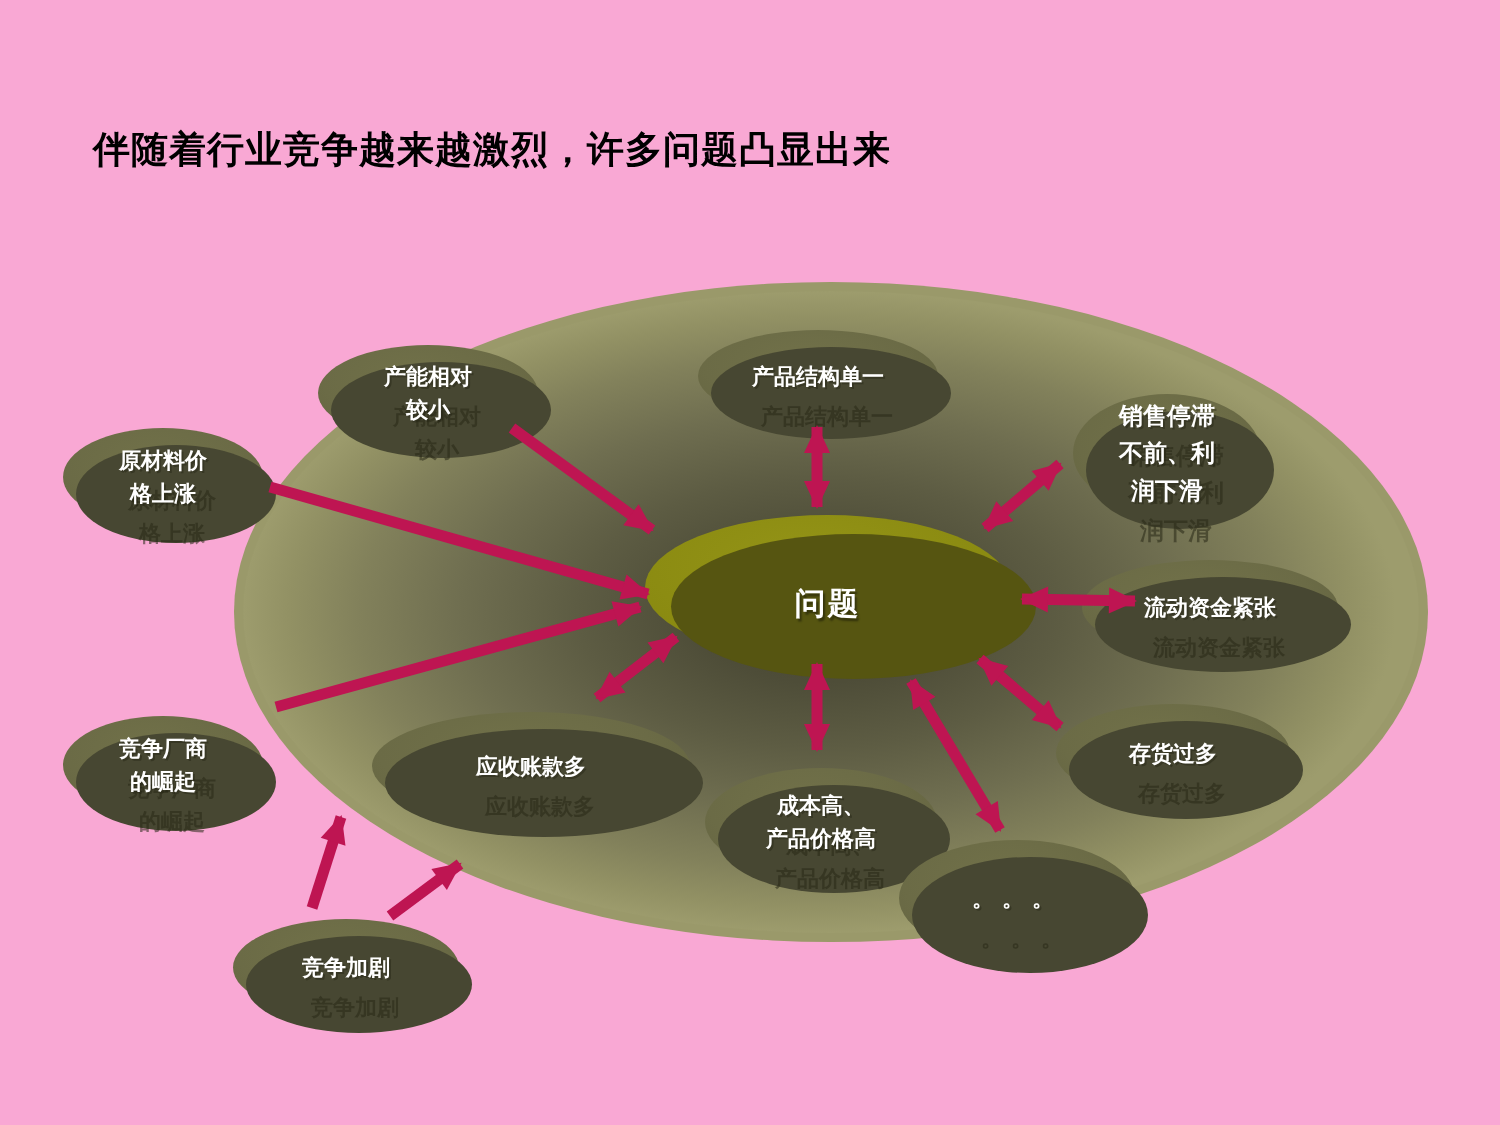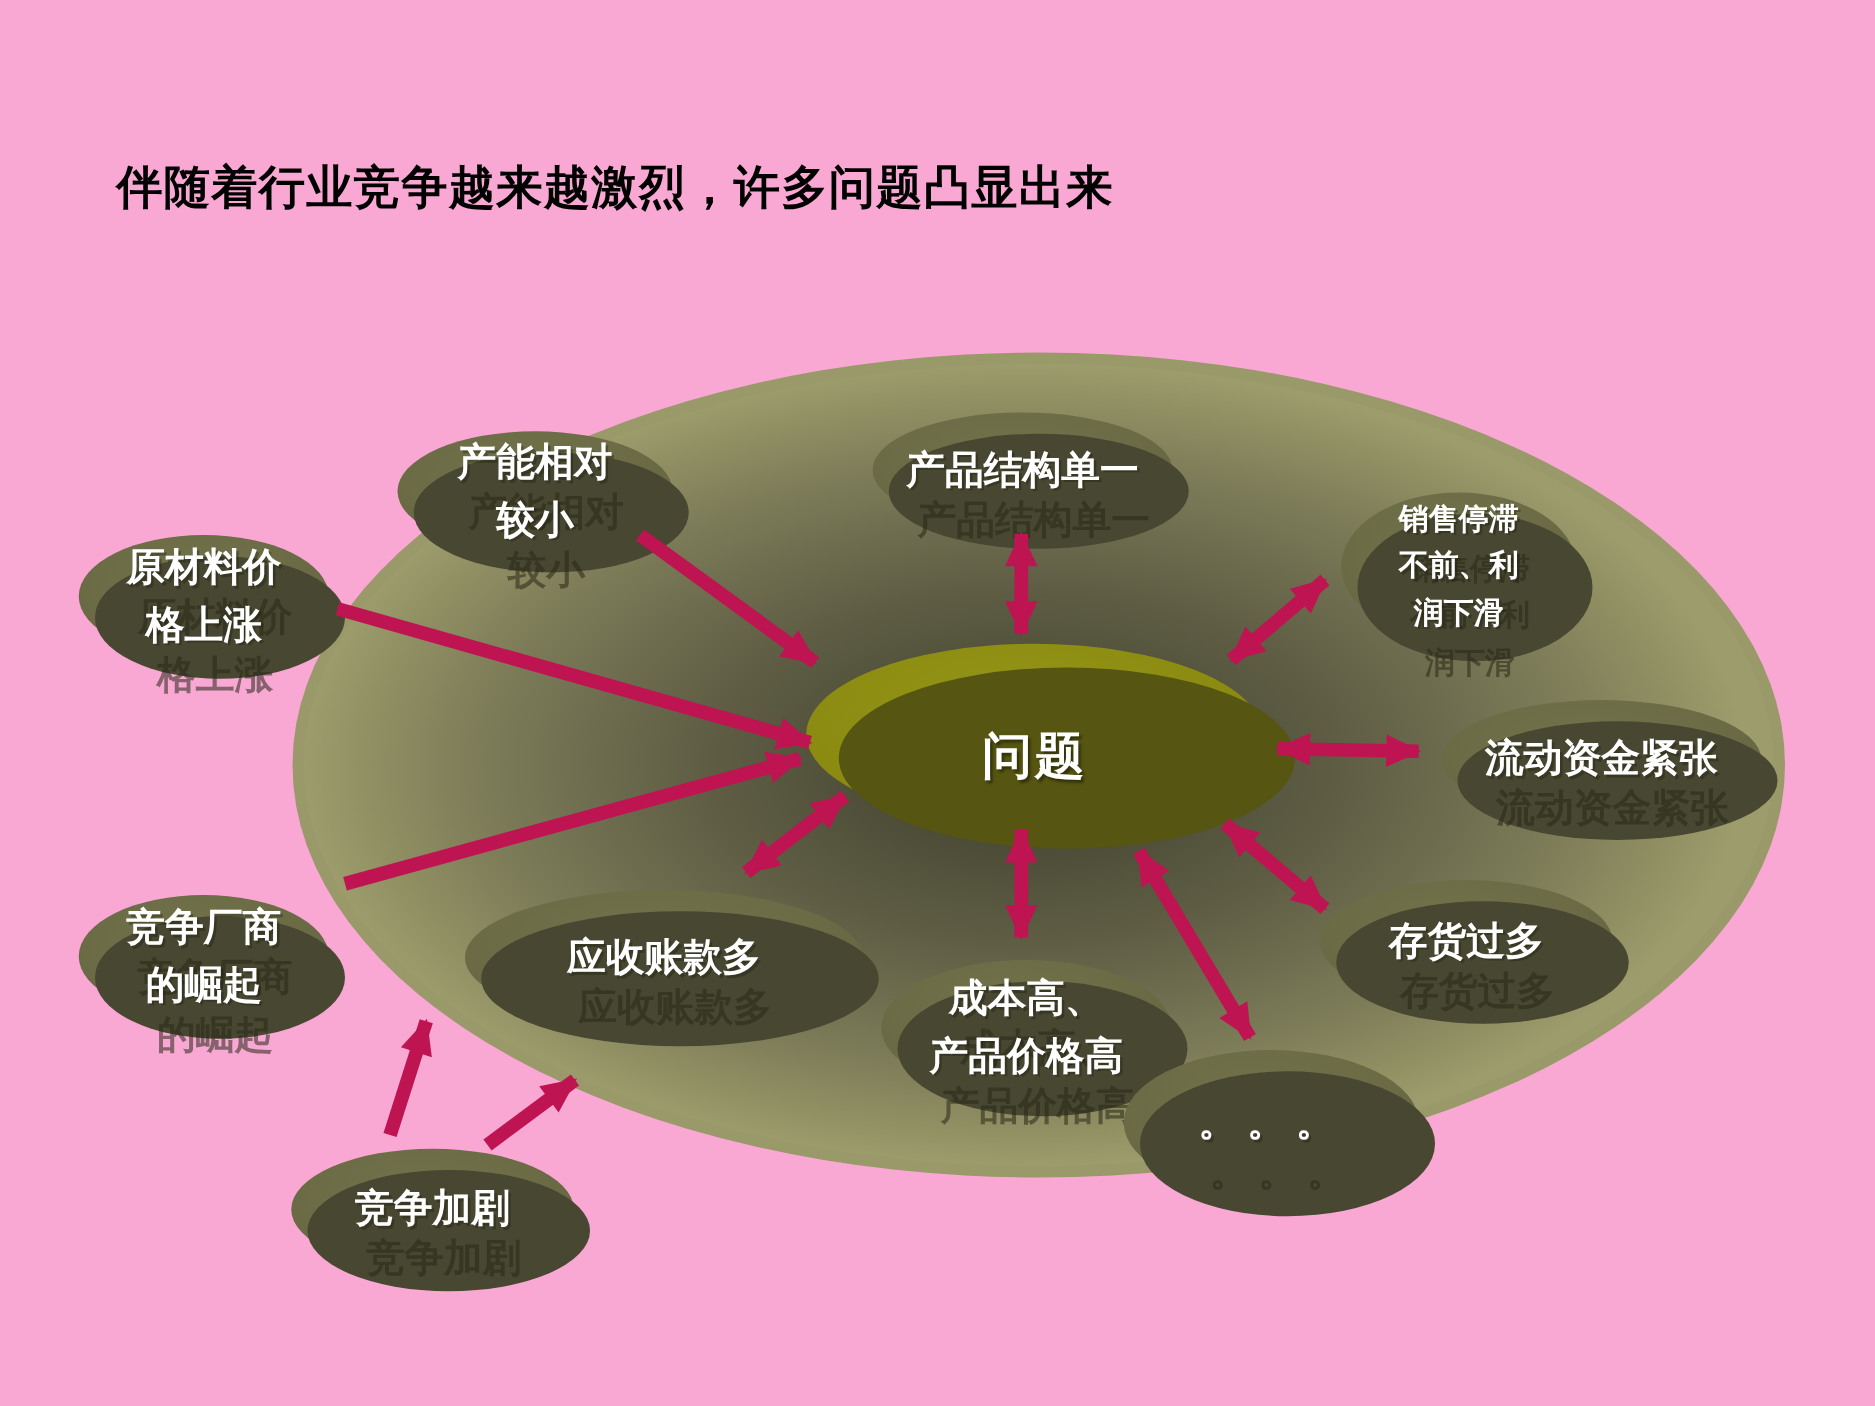--- a/index.html
+++ b/index.html
@@ -28,47 +28,47 @@
     position:absolute;border-radius:50%;z-index:2;
     display:flex;align-items:center;justify-content:center;text-align:center;
     background:radial-gradient(ellipse at 45% 35%, #717149 0%, #6b6b46 55%, #62623f 100%);
   }
   .node::before{
     content:"";position:absolute;left:0;top:0;width:100%;height:100%;
     border-radius:50%;background:#474732;z-index:-1;
     transform:translate(13px,17px);
   }
   .node-label{
-    color:#fff;font-weight:bold;font-size:31px;line-height:1.5;
+    color:#fff;font-weight:bold;font-size:22px;line-height:1.5;
     white-space:pre-line;
     text-shadow:2px 2px 0 rgba(25,25,12,0.35), 9px 40px rgba(40,40,22,0.55);
   }
   .center-node{
     position:absolute;left:645px;top:515px;width:365px;height:145px;
     border-radius:50%;z-index:2;
     display:flex;align-items:center;justify-content:center;
     background:radial-gradient(ellipse at 45% 35%, #949417 0%, #8c8c12 55%, #85850d 100%);
   }
   .center-node::before{
     content:"";position:absolute;left:0;top:0;width:100%;height:100%;
     border-radius:50%;background:#565511;z-index:-1;
     transform:translate(26px,19px);
   }
   .center-label{
-    color:#fff;font-weight:bold;font-size:40px;letter-spacing:2px;
+    color:#fff;font-weight:bold;font-size:31px;letter-spacing:2px;
     text-shadow:2px 3px 2px rgba(0,0,0,0.4);
     margin-top:33px;
   }
   
   .n-capacity   {left:318px; top:345px; width:220px; height:96px;}
   .n-product    {left:698px; top:330px; width:240px; height:92px;}
   .n-sales      {left:1073px;top:394px; width:188px; height:118px;justify-content:center;}
   .n-sales .node-label{font-size:24px;line-height:1.55;}
   .n-raw        {left:63px;  top:428px; width:200px; height:98px;}
-  .n-capital    {left:1153px;top:560px; width:256px; height:95px;}
+  .n-capital    {left:1082px;top:560px; width:256px; height:95px;}
   .n-competitor {left:63px;  top:716px; width:200px; height:98px;text-align:center;}
   .n-receivables{left:372px; top:712px; width:318px; height:108px;}
   .n-cost       {left:705px; top:768px; width:232px; height:108px;}
   .n-inventory  {left:1056px;top:704px; width:234px; height:98px;}
   .n-ellipsis   {left:899px; top:840px; width:236px; height:116px;}
   .n-ellipsis .node-label{letter-spacing:8px;}
   .n-competition{left:233px; top:919px; width:226px; height:97px;}
   
   .arrows{position:absolute;left:0;top:0;z-index:3;}
 </style>

